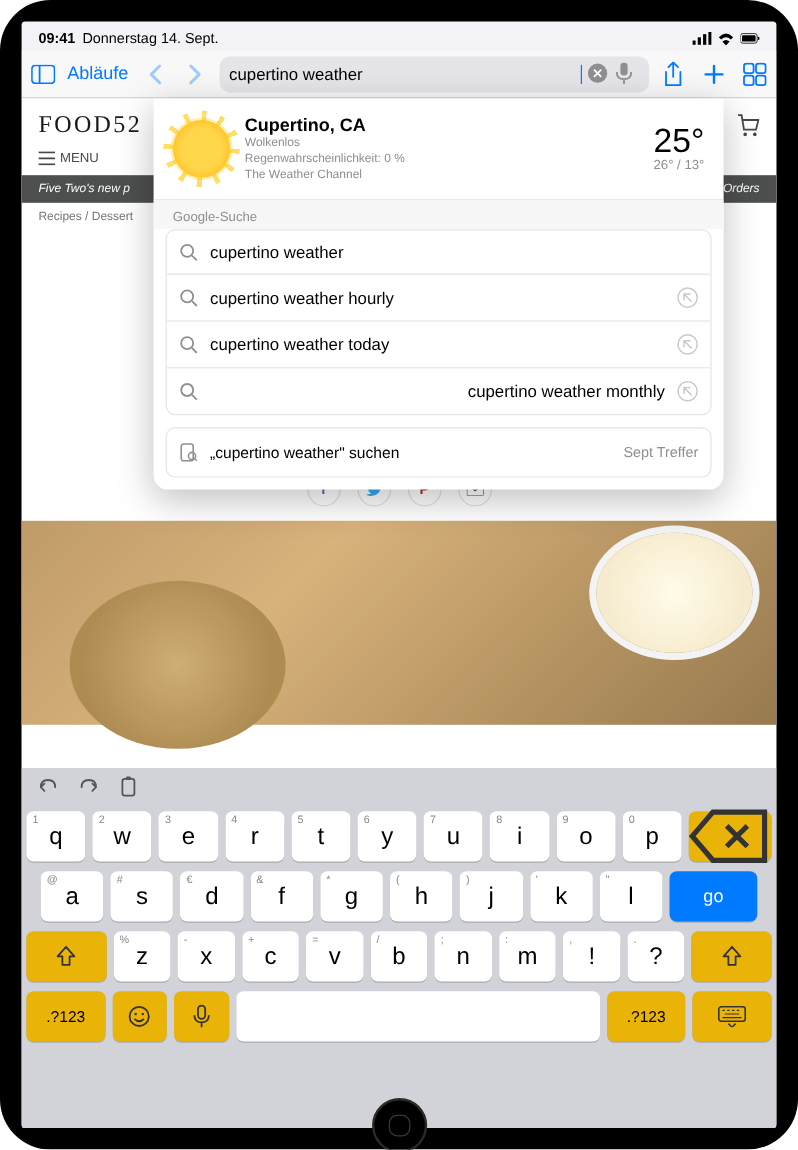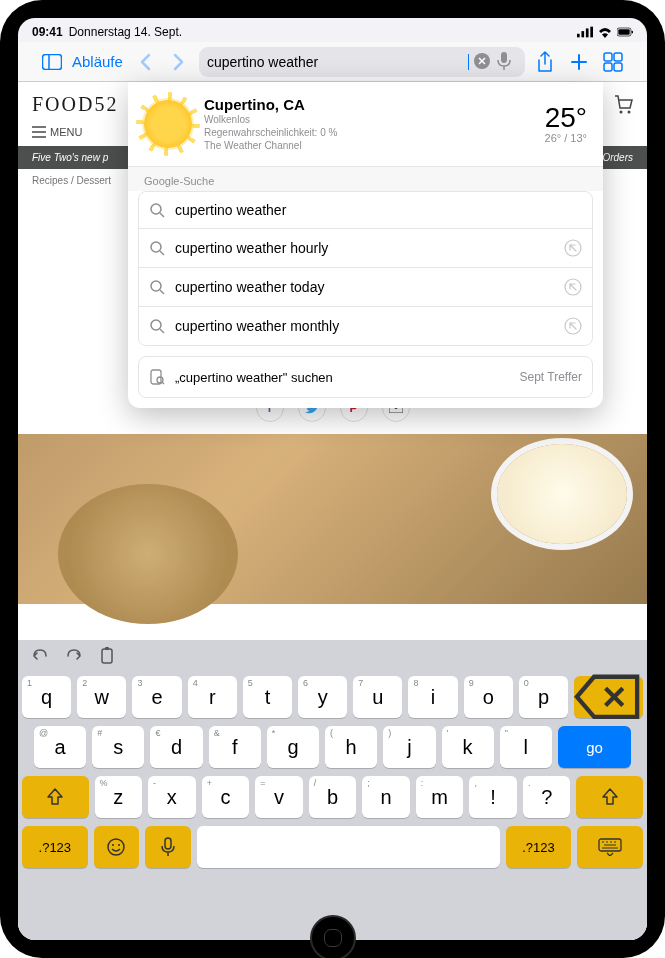--- a/index.html
+++ b/index.html
@@ -1,27 +1,27 @@
 <!DOCTYPE html>
 <html><head>
   <meta charset="utf-8">
   <style>
     * { margin: 0; padding: 0; box-sizing: border-box; font-family: -apple-system, BlinkMacSystemFont, "Helvetica Neue", sans-serif; }
     body { background: #fff; width: 665px; height: 958px; overflow: hidden; }
 
     .device-frame { width: 665px; height: 958px; background: #000; border-radius: 42px; padding: 18px; position: relative; }
-    .screen { width: 100%; height: 100%; background: #f2f2f7; border-radius: 17px; overflow: hidden; position: relative; }
+    .screen { width: 100%; height: 100%; background: #f2f2f7; border-radius: 3px; overflow: hidden; position: relative; }
 
     .status-bar { height: 24px; display: flex; align-items: center; padding: 4px 14px 0; font-size: 12px; font-weight: 600; color: #000; }
     .status-bar .time { margin-right: 6px; }
     .status-bar .date { font-weight: 400; }
     .status-bar .right { margin-left: auto; display: flex; gap: 4px; align-items: center; }
     .signal-icon, .wifi-icon, .battery-icon { width: 16px; height: 12px; }
 
-    .toolbar { height: 40px; background: rgba(248,248,248,0.92); display: flex; align-items: center; padding: 0 20px; gap: 6px; border-bottom: 0.5px solid #ccc; }
+    .toolbar { height: 40px; background: rgba(248,248,248,0.92); display: flex; align-items: center; padding: 0 4px; gap: 6px; border-bottom: 0.5px solid #ccc; }
     .tb-btn { color: #007aff; display: flex; align-items: center; justify-content: center; width: 28px; height: 28px; }
     .tb-btn.disabled { opacity: 0.35; }
     .tb-label { color: #007aff; font-size: 15px; margin-right: 2px; }
     .addr-bar { flex: 1; background: #e4e4e9; border-radius: 9px; height: 30px; display: flex; align-items: center; padding: 0 8px; }
     .addr-text { flex: 1; font-size: 14px; color: #000; outline: none; border: none; background: transparent; }
     .addr-cursor { display: inline-block; width: 1px; height: 16px; background: #007aff; vertical-align: middle; }
     .clear-btn, .mic-btn { width: 20px; height: 20px; color: #8e8e93; margin-left: 4px; }
 
     .content { position: relative; height: calc(100% - 64px); background: #fff; }
     .page-bg { position: absolute; inset: 0; filter: blur(0.5px) opacity(0.9); }
@@ -45,21 +45,21 @@
     .weather-info { flex: 1; }
     .weather-loc { font-size: 15px; font-weight: 600; }
     .weather-cond, .weather-rain, .weather-src { font-size: 10px; color: #8e8e93; line-height: 1.3; }
     .weather-temps { text-align: right; }
     .temp { font-size: 28px; font-weight: 300; line-height: 1; }
     .hilo { font-size: 11px; color: #8e8e93; }
 
     .section-label { font-size: 11px; color: #8e8e93; padding: 8px 16px 4px; background: #f7f7f7; }
     .sg-group { border: 0.5px solid #e5e5e5; margin: 0 10px 10px; border-radius: 8px; overflow: hidden; }
     .sg-row { display: flex; align-items: center; padding: 10px 10px; font-size: 14px; border-bottom: 0.5px solid #e5e5e5; gap: 10px; }
-    .sg-row:last-child { border-bottom: none; }
+    .sg-row:last-child { border-bottom: none; text-align: right; }
     .sg-icon { width: 16px; height: 16px; color: #8e8e93; flex-shrink: 0; }
     .sg-text { flex: 1; color: #000; }
     .sg-fill { width: 18px; height: 18px; color: #c7c7cc; }
     .onpage-row { display: flex; align-items: center; padding: 12px 10px; font-size: 13px; gap: 10px; }
     .onpage-none { color: #8e8e93; font-size: 12px; }
 
     
     .keyboard { position: absolute; bottom: 0; left: 0; right: 0; height: 300px; background: #d1d3d9; }
     .kbd-top { height: 32px; display: flex; align-items: center; padding: 0 12px; gap: 14px; }
     .kbd-top svg { width: 20px; height: 20px; color: #555; }

